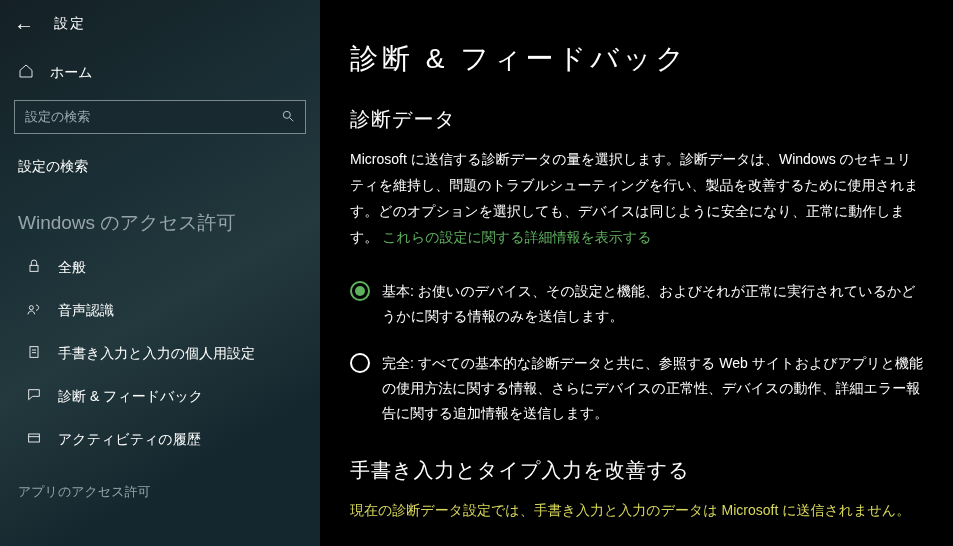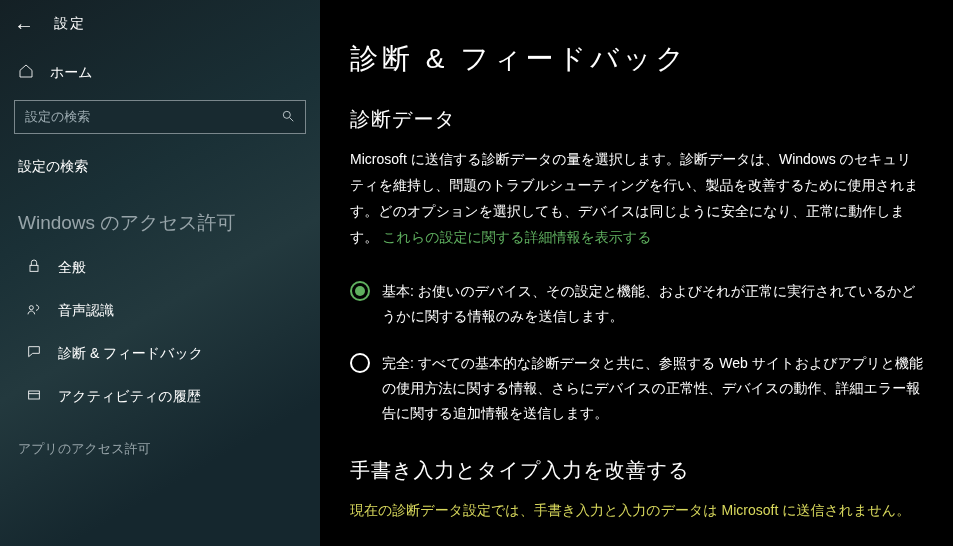--- a/index.html
+++ b/index.html
@@ -114,20 +114,30 @@
     <span class="nav-icon">
       <svg viewBox="0 0 24 24">
           <circle cx="8" cy="10" r="3"></circle>
           <path d="M3 20c0-3 3-5 5-5s5 2 5 5"></path>
           <path d="M15 6c2 0 4 2 4 4s-2 4-4 4"></path>
         </svg>
     </span>
     <span class="nav-label">音声認識</span>
   </div>
 
+  <div class="nav-item">
+    <span class="nav-icon">
+      <svg viewBox="0 0 24 24">
+          <rect x="6" y="4" width="12" height="16"></rect>
+          <line x1="9" y1="9" x2="15" y2="9"></line>
+          <line x1="9" y1="13" x2="15" y2="13"></line>
+        </svg>
+    </span>
+    <span class="nav-label">手書き入力と入力の個人用設定</span>
+  </div>
 
   <div class="nav-item active">
     <span class="nav-icon">
       <svg viewBox="0 0 24 24">
           <path d="M4 4h16v10H10l-6 5z"></path>
         </svg>
     </span>
     <span class="nav-label">診断 &amp; フィードバック</span>
   </div>
 

